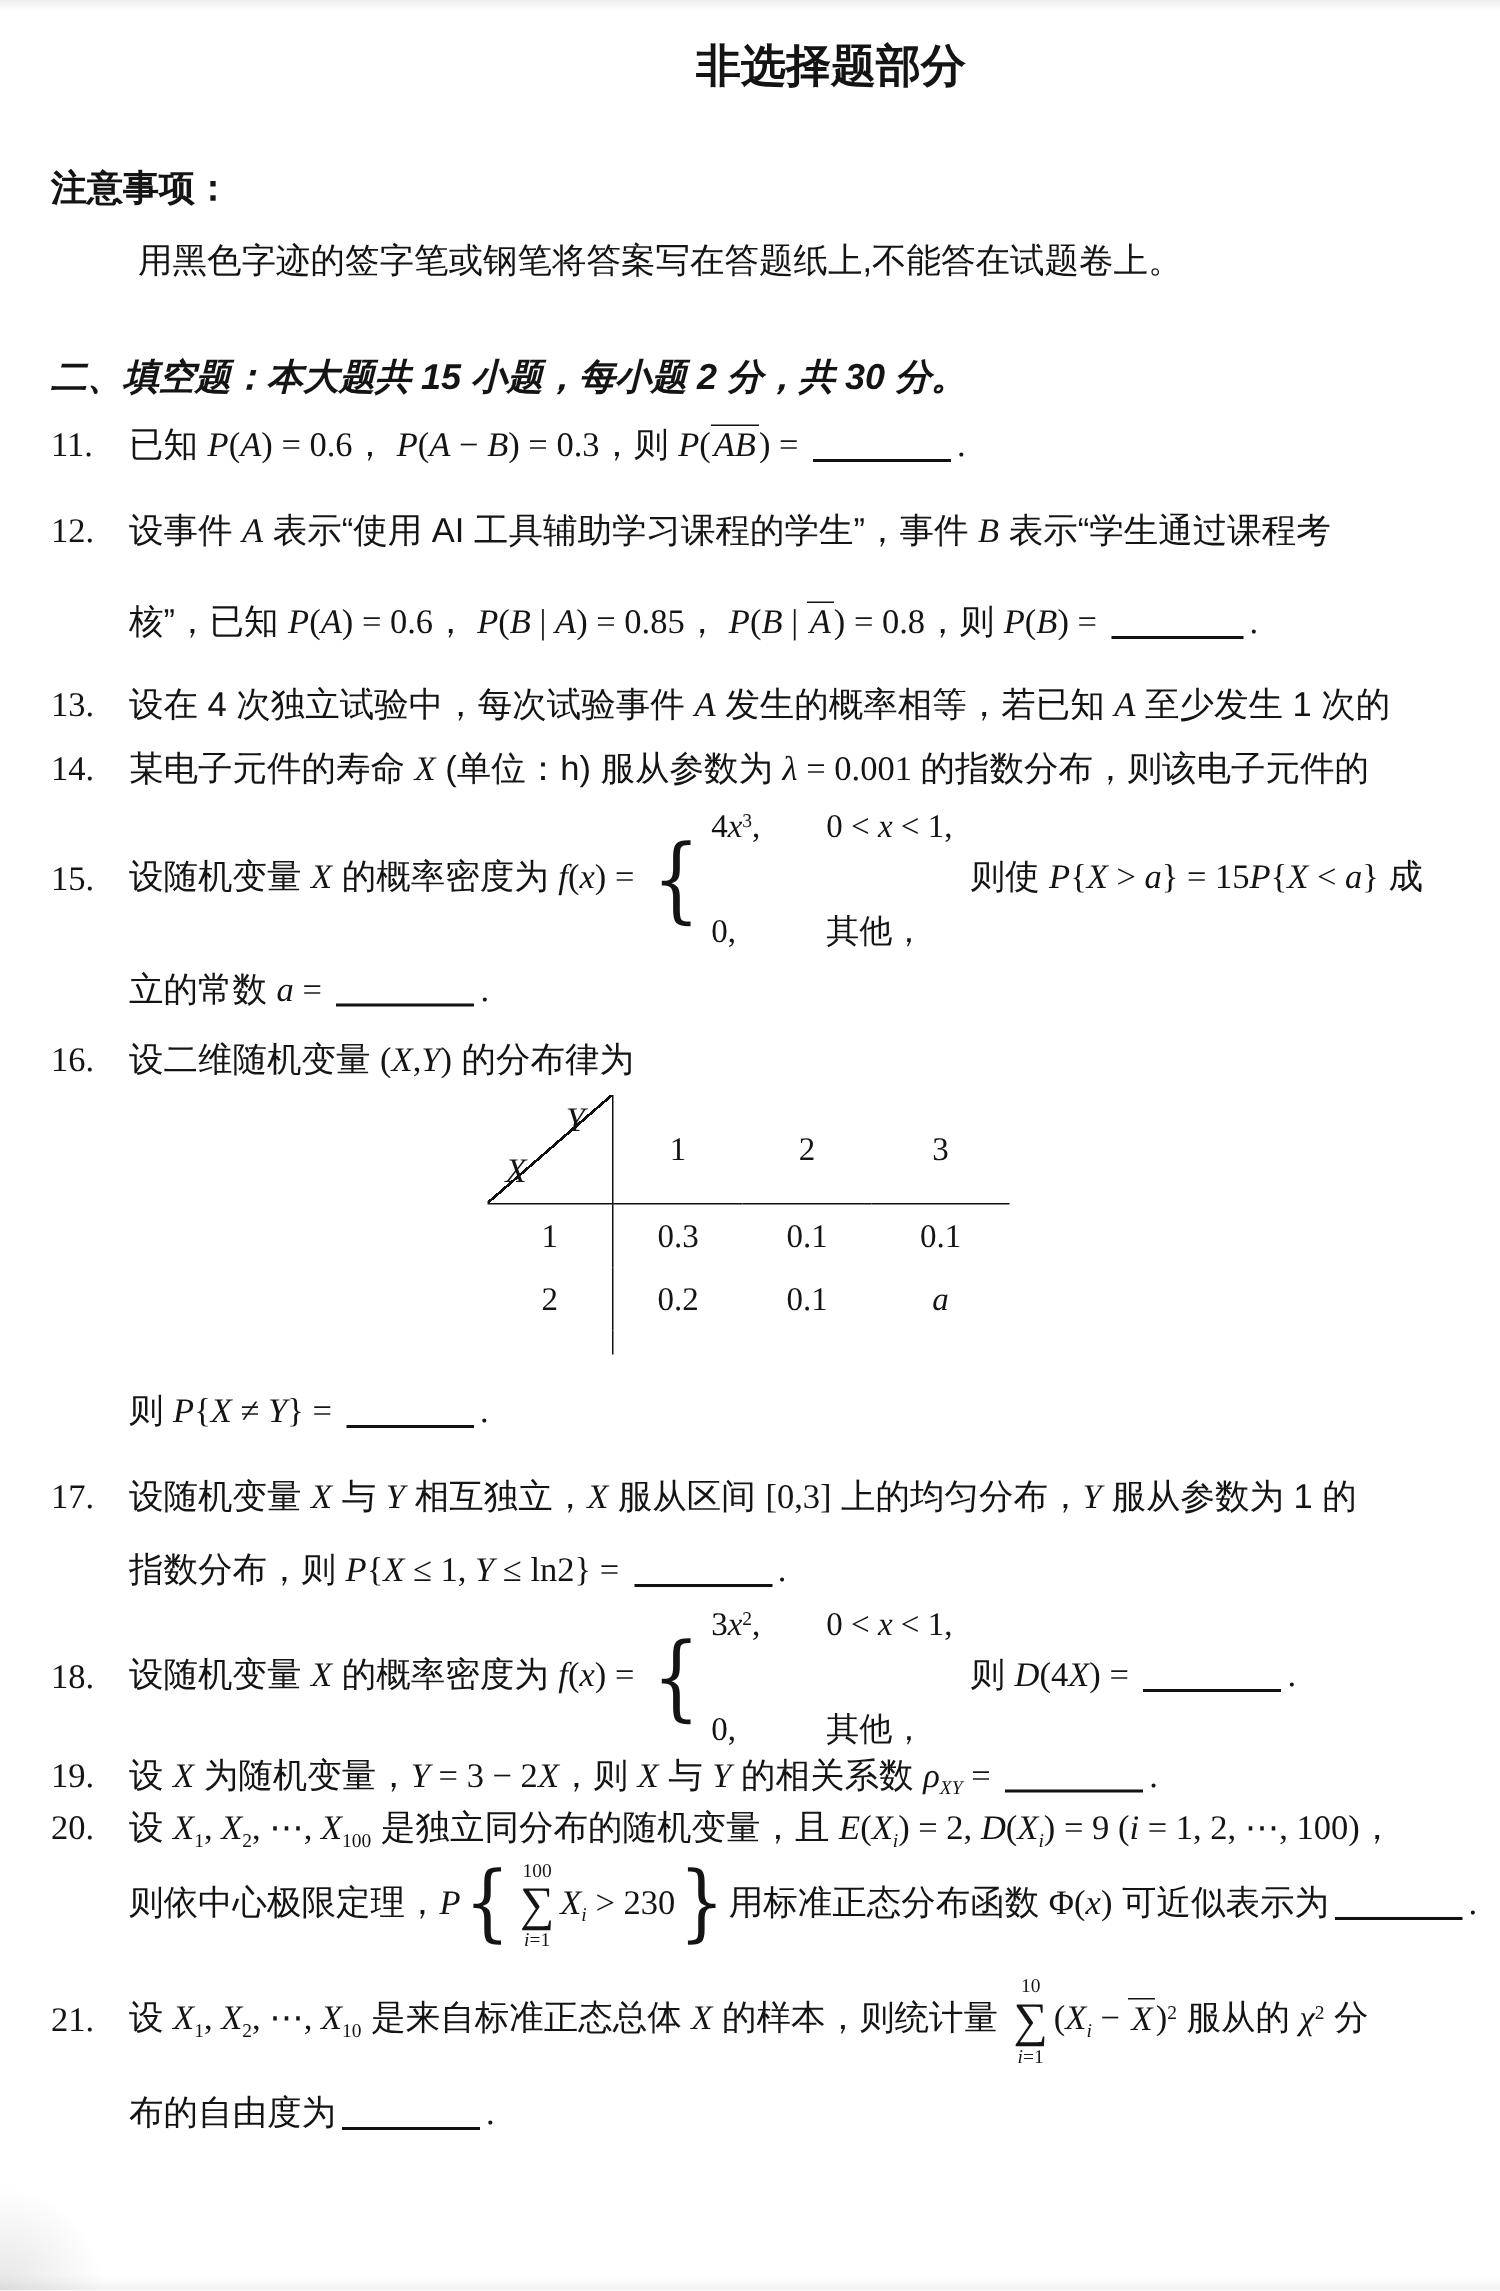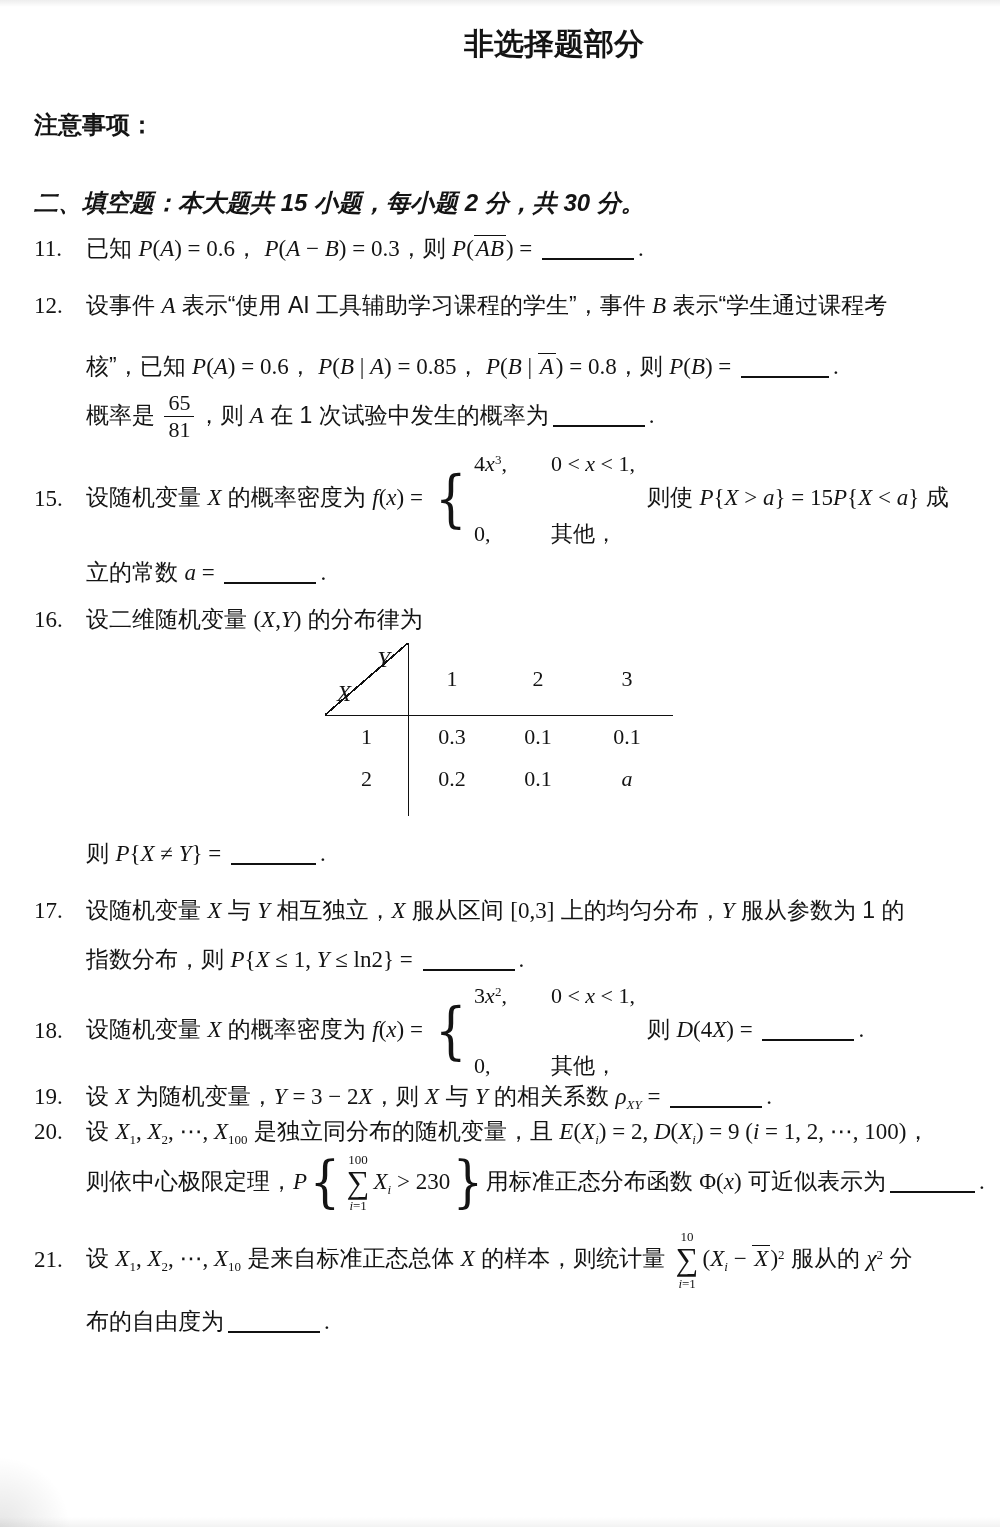--- a/index.html
+++ b/index.html
@@ -88,33 +88,39 @@
   .mt20{margin-top:20px;}.mt6{margin-top:6px;}.mt8{margin-top:8px;}
   .mt16{}.mt14{margin-top:14px;}.mt18{margin-top:18px;}
   .mt4{margin-top:4px;}
 </style>
 </head>
 <body>
 
 <main class="page">
   <h1 class="title">非选择题部分</h1>
   <div class="notice-label">注意事项：</div>
+  <div class="notice-text">用黑色字迹的签字笔或钢笔将答案写在答题纸上,不能答在试题卷上。</div>
   <div class="section">二、填空题：本大题共 15 小题，每小题 2 分，共 30 分。</div>
 
   <div class="q-line mt12">
     <span class="qnum">11.</span>
   <span class="cjk">已知 </span><span class="it">P</span><span class="rm">(</span><span class="it">A</span><span class="rm">) = 0.6</span><span class="cjk">， </span><span class="it">P</span><span class="rm">(</span><span class="it">A</span><span class="rm"> − </span><span class="it">B</span><span class="rm">) = 0.3</span><span class="cjk">，则 </span><span class="it">P</span><span class="rm">(</span><span class="ov"><span class="it">AB</span></span><span class="rm">) = </span><span class="blank" style="width: 92px;"></span><span class="rm">.</span></div>
 
   <div class="q-line mt22">
     <span class="qnum">12.</span>
   <span class="cjk">设事件 </span><span class="it">A</span><span class="cjk"> 表示“使用 AI 工具辅助学习课程的学生”，事件 </span><span class="it">B</span><span class="cjk"> 表示“学生通过课程考</span></div>
   <div class="q-line mt26"><span class="cjk">核”，已知 </span><span class="it">P</span><span class="rm">(</span><span class="it">A</span><span class="rm">) = 0.6</span><span class="cjk">， </span><span class="it">P</span><span class="rm">(</span><span class="it">B</span><span class="rm"> | </span><span class="it">A</span><span class="rm">) = 0.85</span><span class="cjk">， </span><span class="it">P</span><span class="rm">(</span><span class="it">B</span><span class="rm"> | </span><span class="ov"><span class="it">A</span></span><span class="rm">) = 0.8</span><span class="cjk">，则 </span><span class="it">P</span><span class="rm">(</span><span class="it">B</span><span class="rm">) = </span><span class="blank" style="width: 88px;"></span><span class="rm">.</span></div>
 
-  <div class="q-line mt6"><span class="cjk">概率是 </span><span class="frac"><span class="fnum">65</span><span class="fden">81</span></span><span class="cjk">，则 </span><span class="it">A</span><span class="cjk"> 在 1 次试验中发生的概率为</span><span class="blank" style="width: 92px;"></span><span class="rm">.</span></div>
+  <div class="q-line mt20">
+    <span class="qnum">13.</span>
+  <span class="cjk">设在 4 次独立试验中，每次试验事件 </span><span class="it">A</span><span class="cjk"> 发生的概率相等，若已知 </span><span class="it">A</span><span class="cjk"> 至少发生 1 次的</span></div>
 
+  <div class="q-line mt8">
+    <span class="qnum">14.</span>
+  <span class="cjk">某电子元件的寿命 </span><span class="it">X</span><span class="cjk"> (单位：h) 服从参数为 </span><span class="it">λ</span><span class="rm"> = 0.001 </span><span class="cjk">的指数分布，则该电子元件的</span></div>
 
   <div class="q-line mt8">
     <span class="qnum">15.</span>
   <span class="cjk">设随机变量 </span><span class="it">X</span><span class="cjk"> 的概率密度为 </span><span class="it">f</span><span class="rm">(</span><span class="it">x</span><span class="rm">) = </span><span class="cases">
         <span class="cbrace">{</span>
         <span class="cgrid">
           <span class="ccell"><span class="rm">4</span><span class="it">x</span><sup class="sm rm">3</sup><span class="rm">,</span></span>
           <span class="ccell"><span class="rm">0 &lt; </span><span class="it">x</span><span class="rm"> &lt; 1,</span></span>
           <span class="ccell"><span class="rm">0,</span></span>
           <span class="ccell"><span class="cjk">其他，</span></span>

